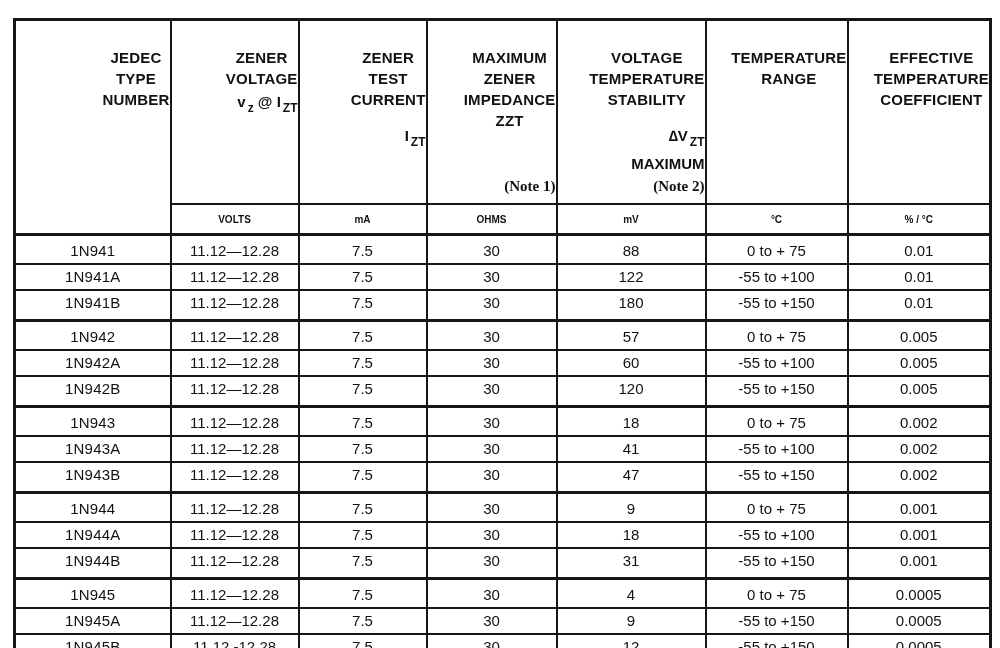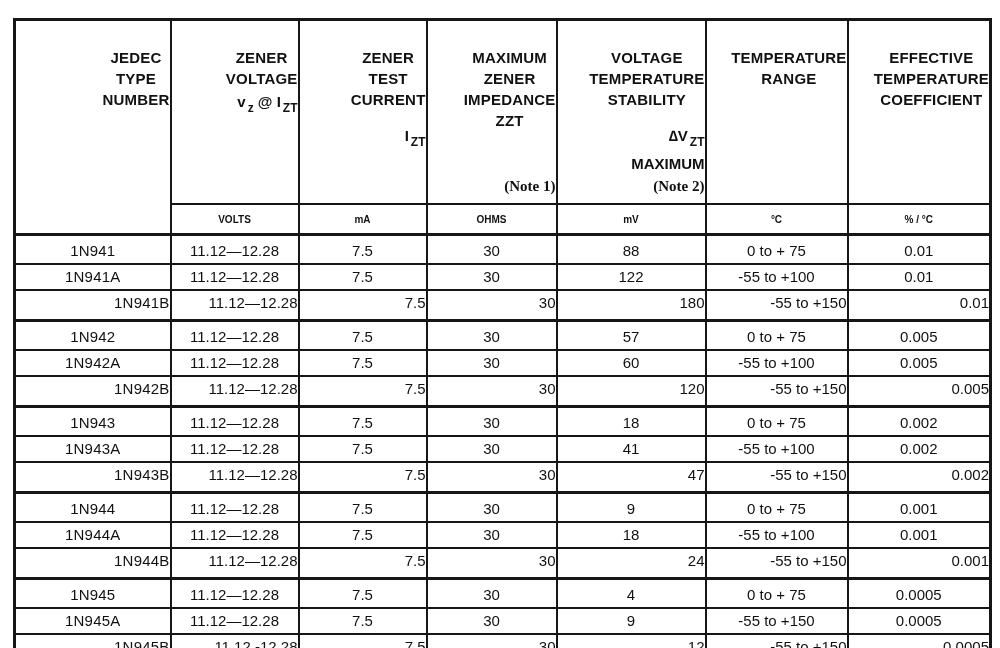--- a/index.html
+++ b/index.html
@@ -93,21 +93,21 @@
     border-top: 3px solid #161616;
     border-bottom: 3px solid #161616;
   }
   tbody.group td {
     height: 24px;
     font-size: 15px;
     font-weight: normal;
     line-height: 24px;
   }
   tbody.group tr:first-child td { padding-top: 3px; }
-  tbody.group tr:last-child td { padding-bottom: 4px; text-align: right; }
+  tbody.group tr:last-child td { padding-bottom: 4px; }
   td.type-cell {
     font-weight: bold;
     letter-spacing: 0.2px;
   }
 </style>
 </head>
 <body>
 
 <div class="page">
   <table class="spec" id="spec-table">
@@ -290,21 +290,21 @@
           <td>30</td>
           <td>18</td>
           <td>-55 to +100</td>
           <td>0.001</td>
         </tr>
         <tr>
           <td class="type-cell">1N944B</td>
           <td>11.12—12.28</td>
           <td>7.5</td>
           <td>30</td>
-          <td>24</td>
+          <td>31</td>
           <td>-55 to +150</td>
           <td>0.001</td>
         </tr>
       </tbody>
       <tbody class="group">
         <tr>
           <td class="type-cell">1N945</td>
           <td>11.12—12.28</td>
           <td>7.5</td>
           <td>30</td>

